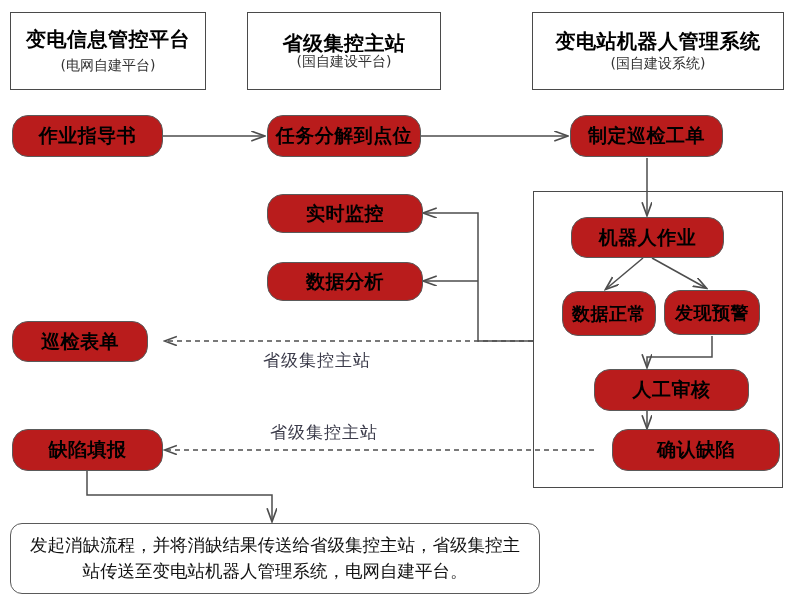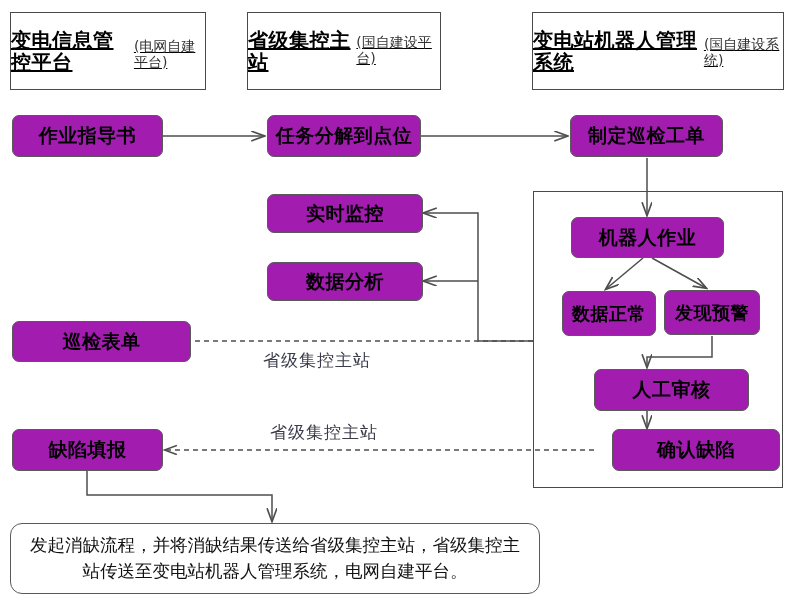--- a/index.html
+++ b/index.html
@@ -11,34 +11,33 @@
     overflow:hidden;
   }
   .svg-layer{position:absolute;left:0;top:0;width:800px;height:610px;pointer-events:none;}
 
   
   .hdr{
     position:absolute;
     border:1.6px solid #4a4a4a;
     background:#ffffff;
     box-sizing:border-box;
-    display:flex;flex-direction:row;
+    display:flex;flex-direction:column;
     align-items:center;justify-content:center;
-    text-align:left;
+    text-align:center;
     line-height:1.12;
-    text-decoration:underline;
   }
   .hdr .t1{font-weight:bold;color:#000;letter-spacing:.5px;}
   .hdr .t2{color:#333;}
 
   .node{
     position:absolute;
     border:1.5px solid #5a5a5a;
-    border-radius:7px;
-    background:#a21caf;
+    border-radius:16px;
+    background:#b91c1c;
     box-sizing:border-box;
     display:flex;align-items:center;justify-content:center;
     text-align:center;
     font-weight:bold;
     color:#000;
     letter-spacing:.5px;
   }
 
   .panel{
     position:absolute;
@@ -140,21 +139,21 @@
   </div>
 
   <div class="node" style="left:570px;top:115px;width:153px;height:42px;font-size:19px;">
     <span>制定巡检工单</span>
   </div>
 
   <div class="node" style="left:267px;top:262px;width:156px;height:39px;font-size:19px;">
     <span>数据分析</span>
   </div>
 
-  <div class="node" style="left:12px;top:321px;width:179px;height:41px;font-size:19px;">
+  <div class="node" style="left:12px;top:321px;width:136px;height:41px;font-size:19px;">
     <span>巡检表单</span>
   </div>
 
   <div class="node" style="left:571px;top:217px;width:153px;height:41px;font-size:19px;">
     <span>机器人作业</span>
   </div>
 
   <div class="node" style="left:12px;top:429px;width:151px;height:42px;font-size:19px;">
     <span>缺陷填报</span>
   </div>

